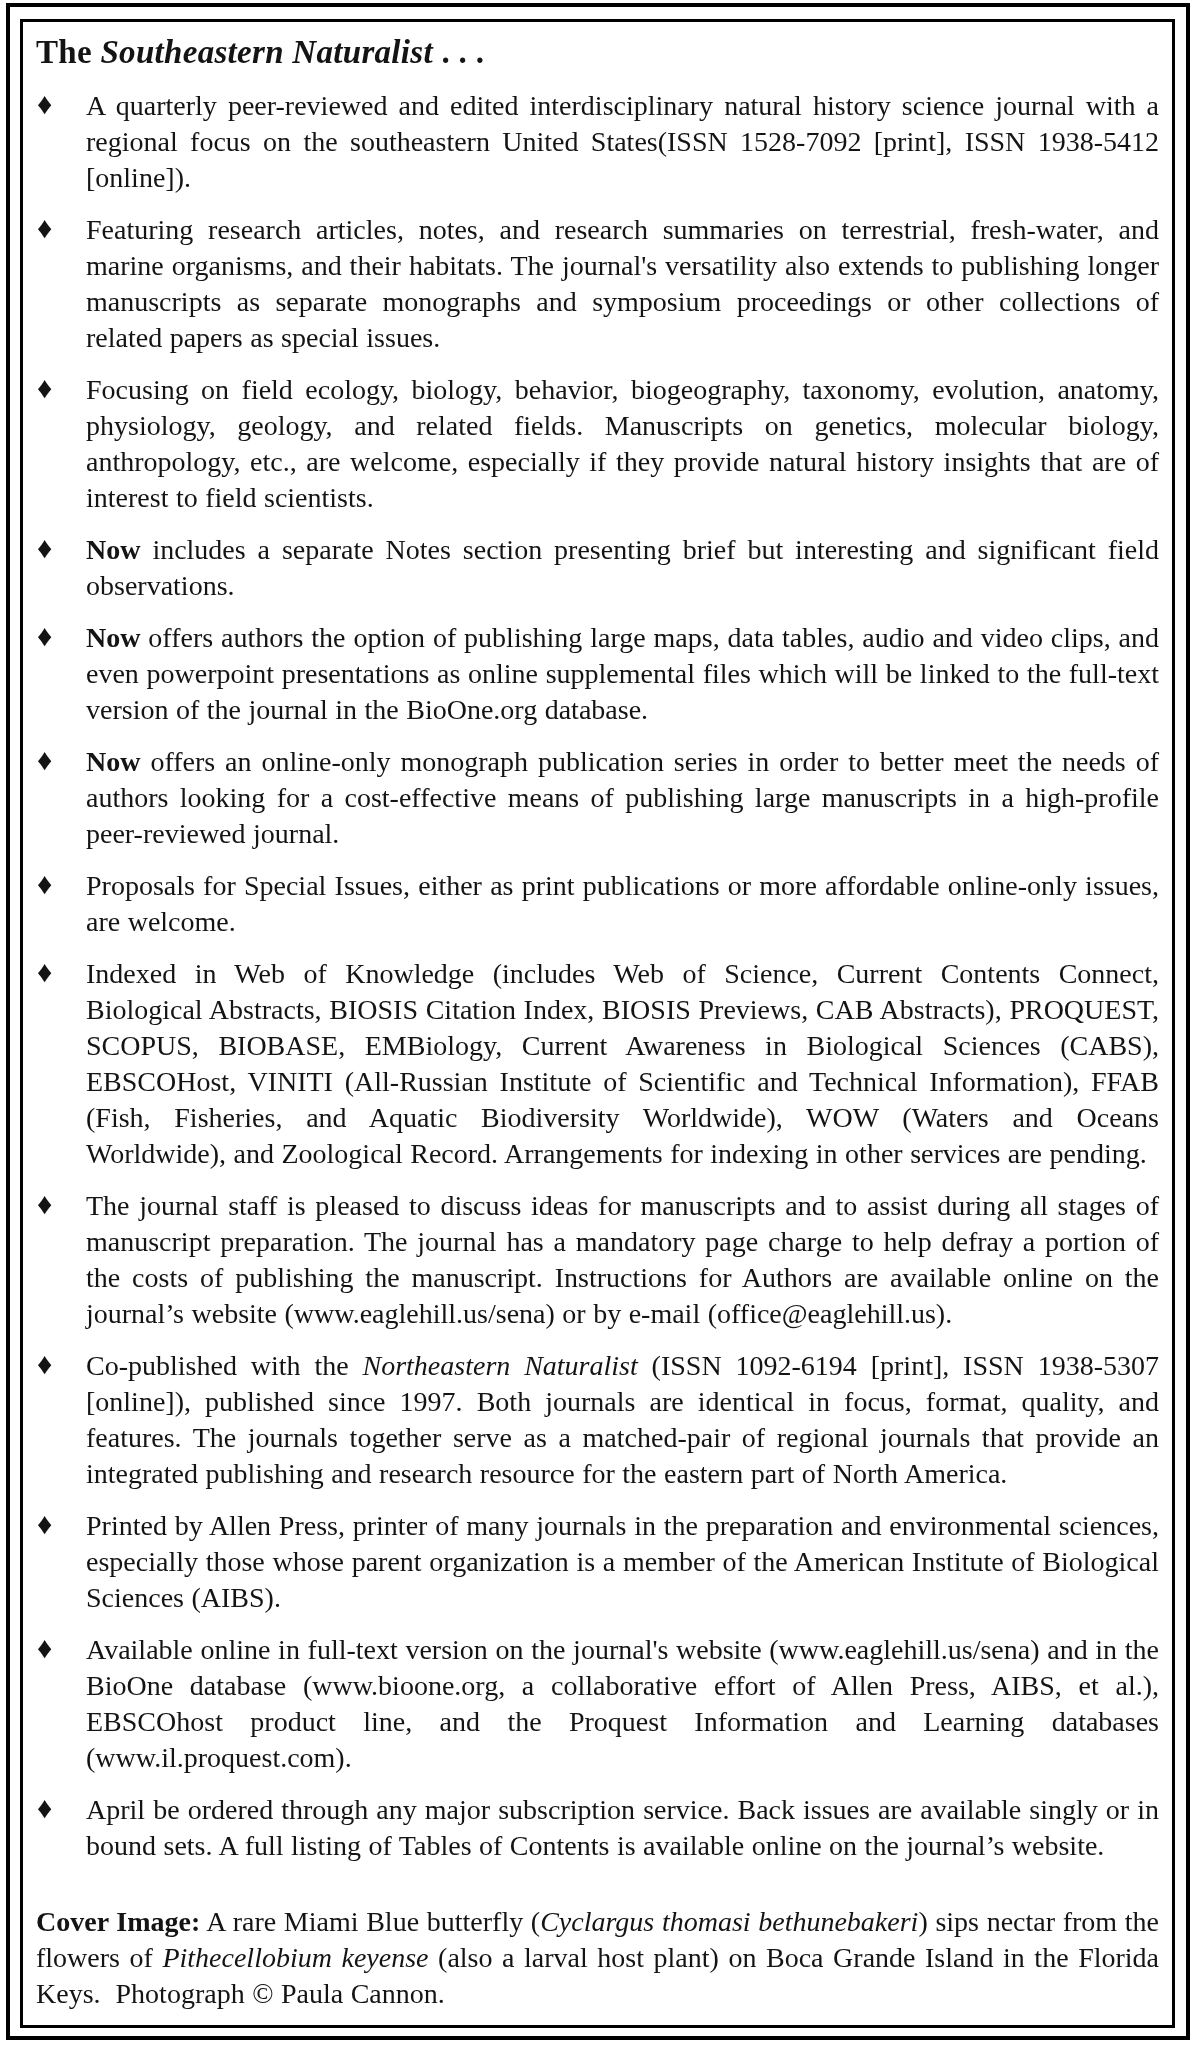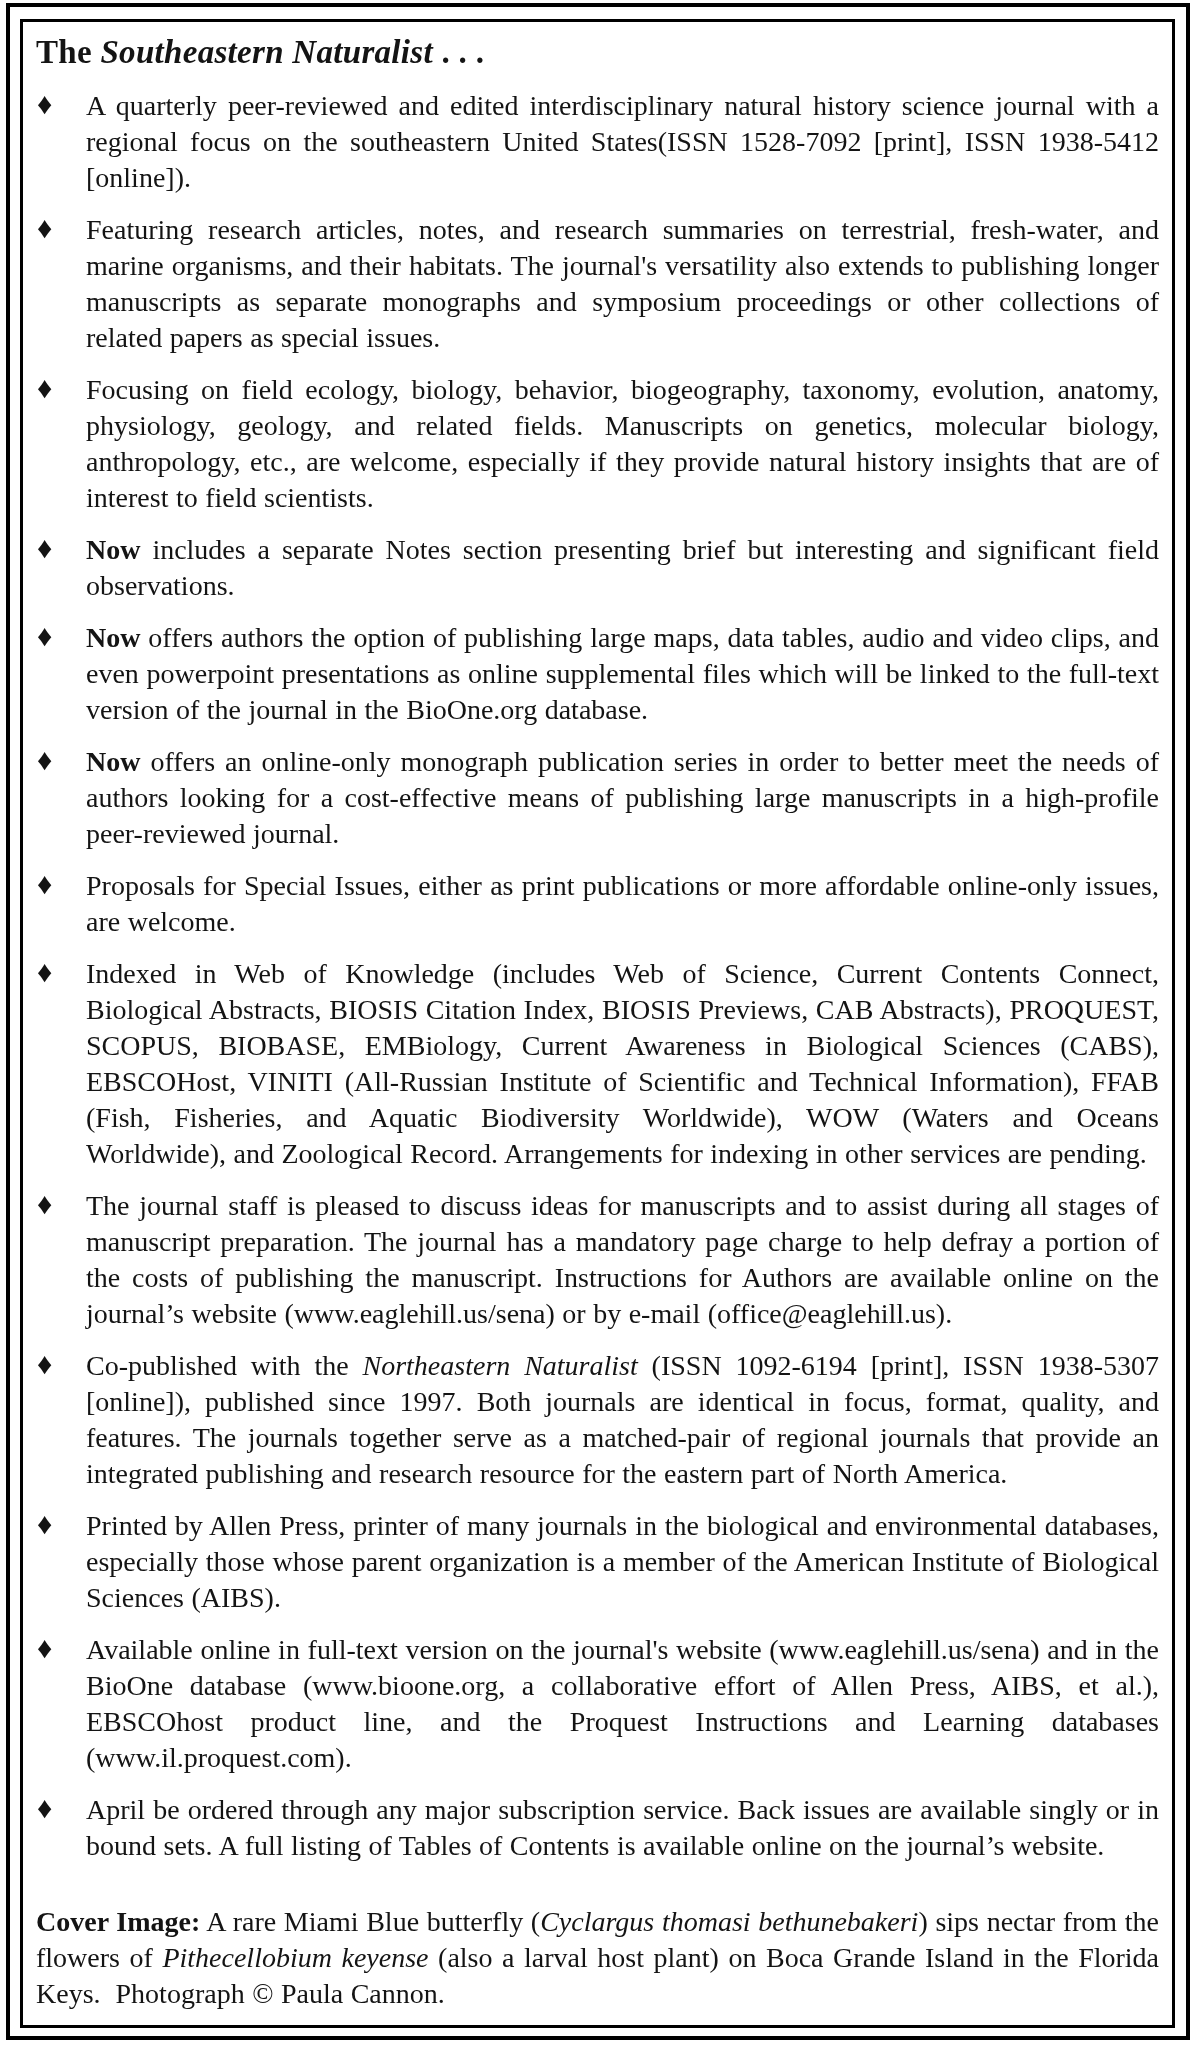--- a/index.html
+++ b/index.html
@@ -107,25 +107,25 @@
             <li>
               <span class="diamond">♦</span>
               <div class="btext"><span>The journal staff is pleased to discuss ideas for manuscripts and to assist during all stages of manuscript preparation. The journal has a mandatory page charge to help defray a portion of the costs of publishing the manuscript. Instructions for Authors are available online on the journal’s website (www.eaglehill.us/sena) or by e-mail (office@eaglehill.us).</span></div>
             </li>
             <li>
               <span class="diamond">♦</span>
               <div class="btext"><span>Co-published with the </span><span class="s-italic">Northeastern Naturalist</span><span> (ISSN 1092-6194 [print], ISSN 1938-5307 [online]), published since 1997. Both journals are identical in focus, format, quality, and features. The journals together serve as a matched-pair of regional journals that provide an integrated publishing and research resource for the eastern part of North America.</span></div>
             </li>
             <li>
               <span class="diamond">♦</span>
-              <div class="btext"><span>Printed by Allen Press, printer of many journals in the biological and environmental databases, especially those whose parent organization is a member of the American Institute of Biological Sciences (AIBS).</span></div>
+              <div class="btext"><span>Printed by Allen Press, printer of many journals in the preparation and environmental sciences, especially those whose parent organization is a member of the American Institute of Biological Sciences (AIBS).</span></div>
             </li>
             <li>
               <span class="diamond">♦</span>
-              <div class="btext"><span>Available online in full-text version on the journal's website (www.eaglehill.us/sena) and in the BioOne database (www.bioone.org, a collaborative effort of Allen Press, AIBS, et al.), EBSCOhost product line, and the Proquest Instructions and Learning databases (www.il.proquest.com).</span></div>
+              <div class="btext"><span>Available online in full-text version on the journal's website (www.eaglehill.us/sena) and in the BioOne database (www.bioone.org, a collaborative effort of Allen Press, AIBS, et al.), EBSCOhost product line, and the Proquest Information and Learning databases (www.il.proquest.com).</span></div>
             </li>
             <li>
               <span class="diamond">♦</span>
               <div class="btext"><span>April be ordered through any major subscription service. Back issues are available singly or in bound sets. A full listing of Tables of Contents is available online on the journal’s website.</span></div>
             </li>
           </ul>
         <p class="footer"><span class="s-bold">Cover Image:</span><span> A rare Miami Blue butterfly (</span><span class="s-italic">Cyclargus thomasi bethunebakeri</span><span>) sips nectar from the flowers of </span><span class="s-italic">Pithecellobium keyense</span><span> (also a larval host plant) on Boca Grande Island in the Florida Keys.&nbsp; Photograph © Paula Cannon.</span></p>
       </div>
     </div>
   </div>

